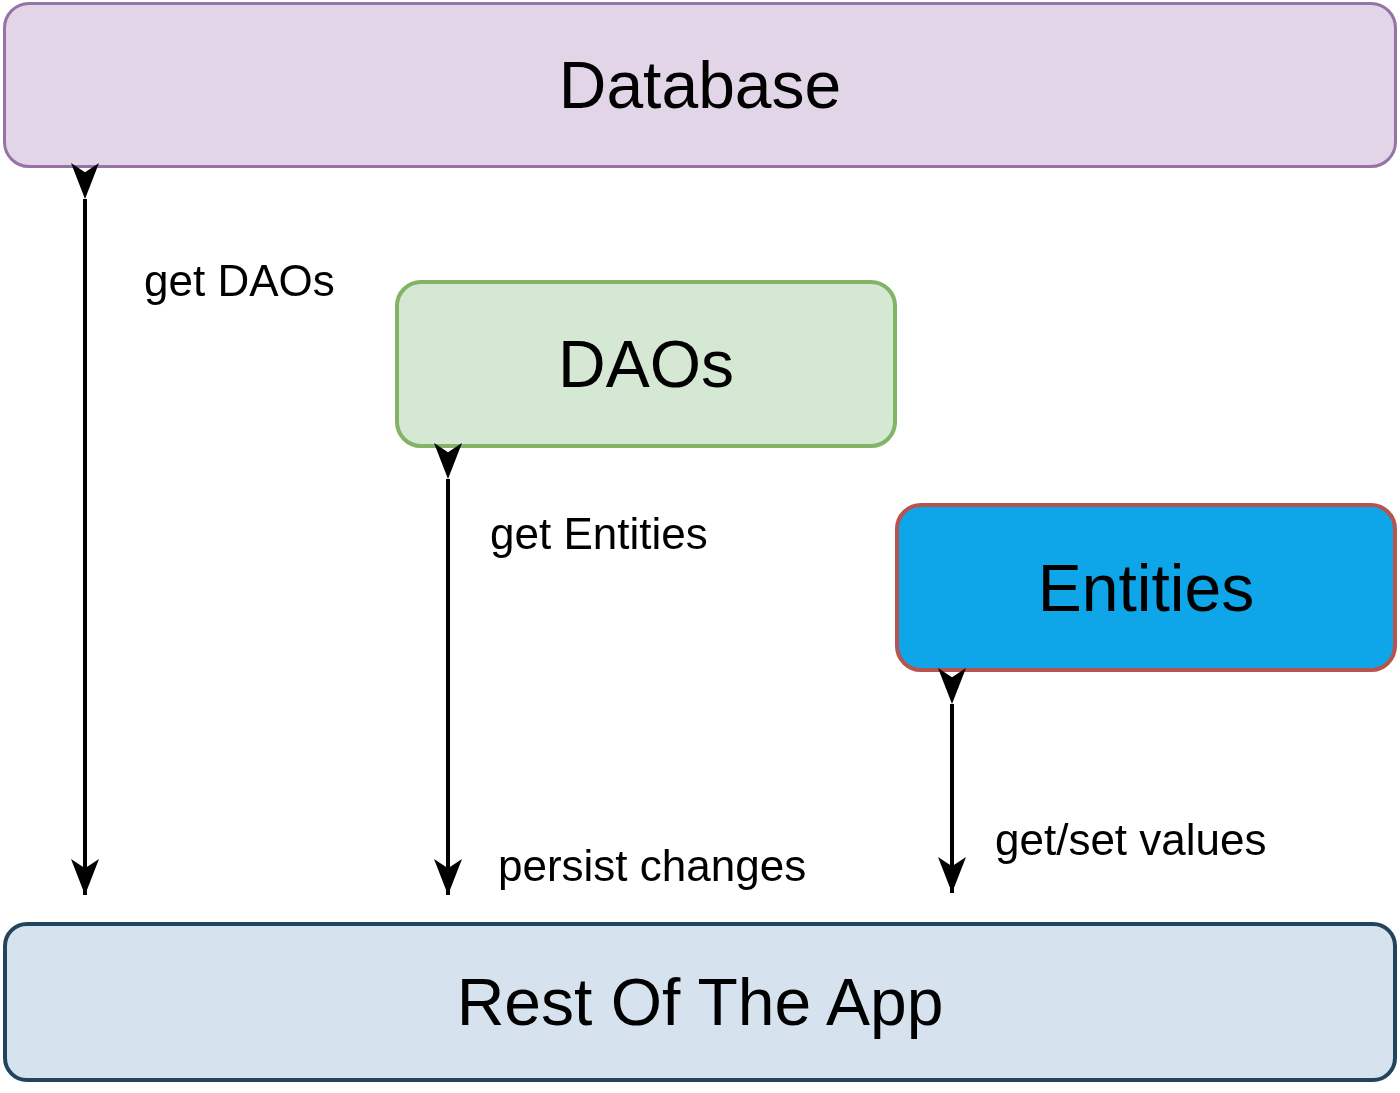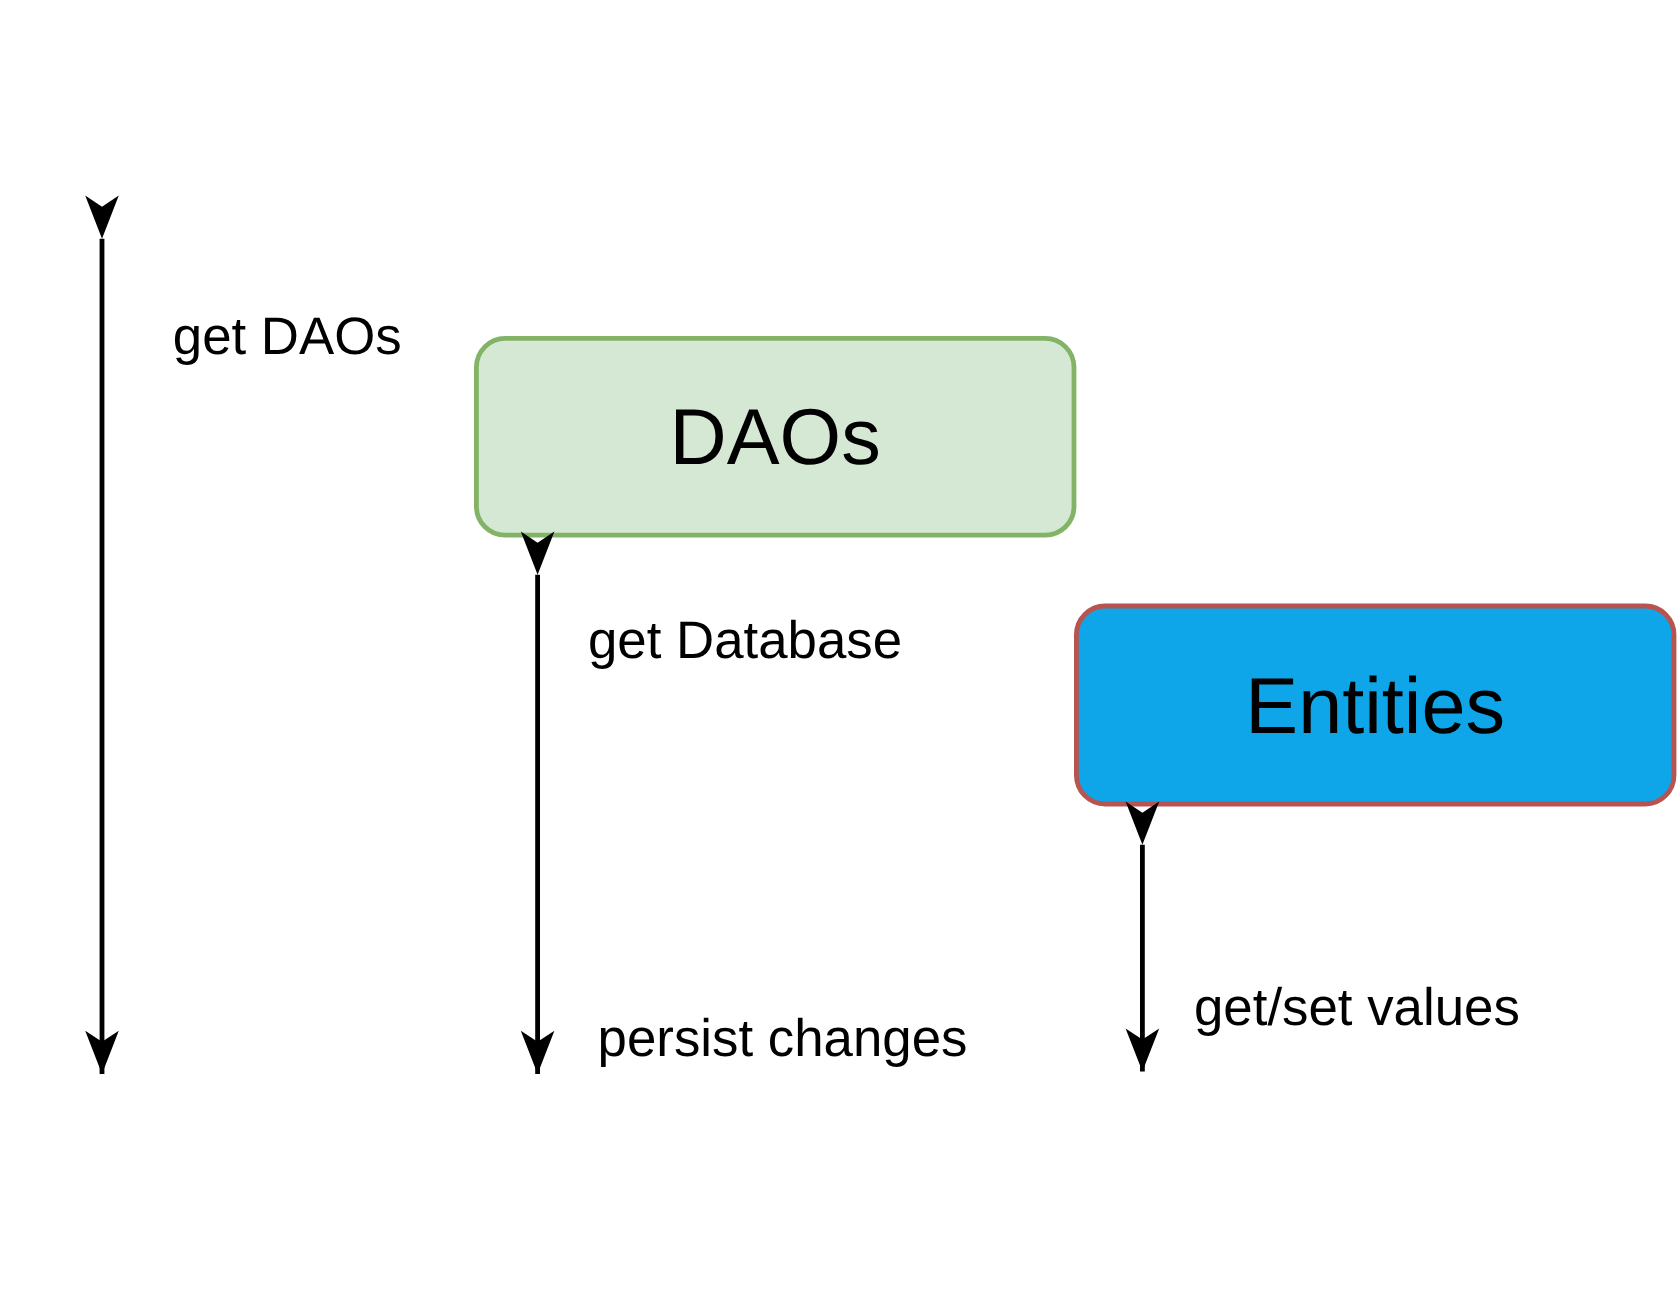--- a/index.html
+++ b/index.html
@@ -52,42 +52,48 @@
   #label-get-daos        { left: 127px; top: 281px; margin-left: 17px; }
   #label-get-entities    { left: 490px; top: 534px; }
   #label-persist-changes { left: 498px; top: 838px; margin-top: 28px; }
   #label-get-set-values  { left: 995px; top: 840px; }
 </style>
 </head>
 <body>
 
 <div class="canvas">
 
+  <div class="node" id="node-database" style="background-color: rgb(225, 213, 231); border-color: rgb(150, 115, 166);">
+    <span class="node-label">Database</span>
+  </div>
 
   <div class="node" id="node-daos" style="background-color: rgb(213, 232, 212); border-color: rgb(130, 179, 102);">
     <span class="node-label">DAOs</span>
   </div>
 
   <div class="node" id="node-entities" style="background-color: #0ea5e9; border-color: rgb(184, 84, 80);">
     <span class="node-label">Entities</span>
   </div>
 
+  <div class="node" id="node-rest" style="background-color: rgb(214, 227, 239); border-color: rgb(35, 68, 93);">
+    <span class="node-label">Rest Of The App</span>
+  </div>
 
   <svg class="arrow-layer" width="1400" height="1093" viewBox="0 0 1400 1093" xmlns="http://www.w3.org/2000/svg">
     <defs>
       <marker id="ah" markerWidth="10" markerHeight="8" refX="9.5" refY="4" orient="auto" markerUnits="strokeWidth">
         <path d="M0.5,0.5 L9.5,4 L0.5,7.5 L2.8,4 Z" fill="#000000"></path>
       </marker>
     </defs>
     <line x1="85" y1="199" x2="85" y2="895" stroke="#000000" stroke-width="4" marker-start="url(#ah)" marker-end="url(#ah)"></line>
     <line x1="448" y1="479" x2="448" y2="895" stroke="#000000" stroke-width="4" marker-start="url(#ah)" marker-end="url(#ah)"></line>
     <line x1="952" y1="704" x2="952" y2="893" stroke="#000000" stroke-width="4" marker-start="url(#ah)" marker-end="url(#ah)"></line>
   </svg>
 
   <div class="edge-label" id="label-get-daos">get DAOs</div>
 
-  <div class="edge-label" id="label-get-entities">get Database</div>
+  <div class="edge-label" id="label-get-entities">get Entities</div>
 
   <div class="edge-label" id="label-persist-changes">persist changes</div>
 
   <div class="edge-label" id="label-get-set-values">get/set values</div>
 
 </div>
 
 </body></html>

